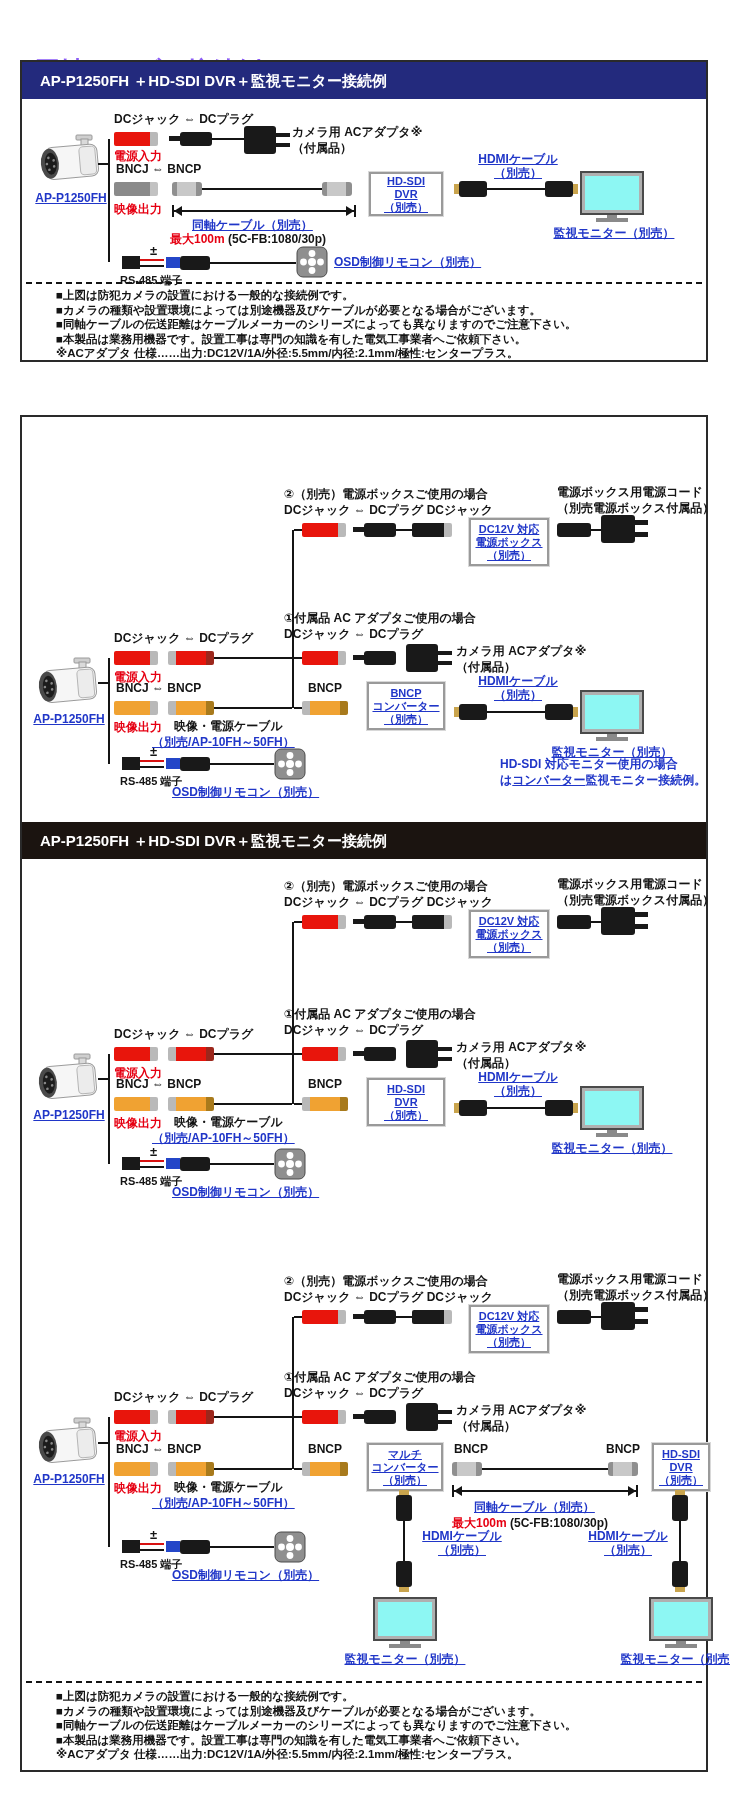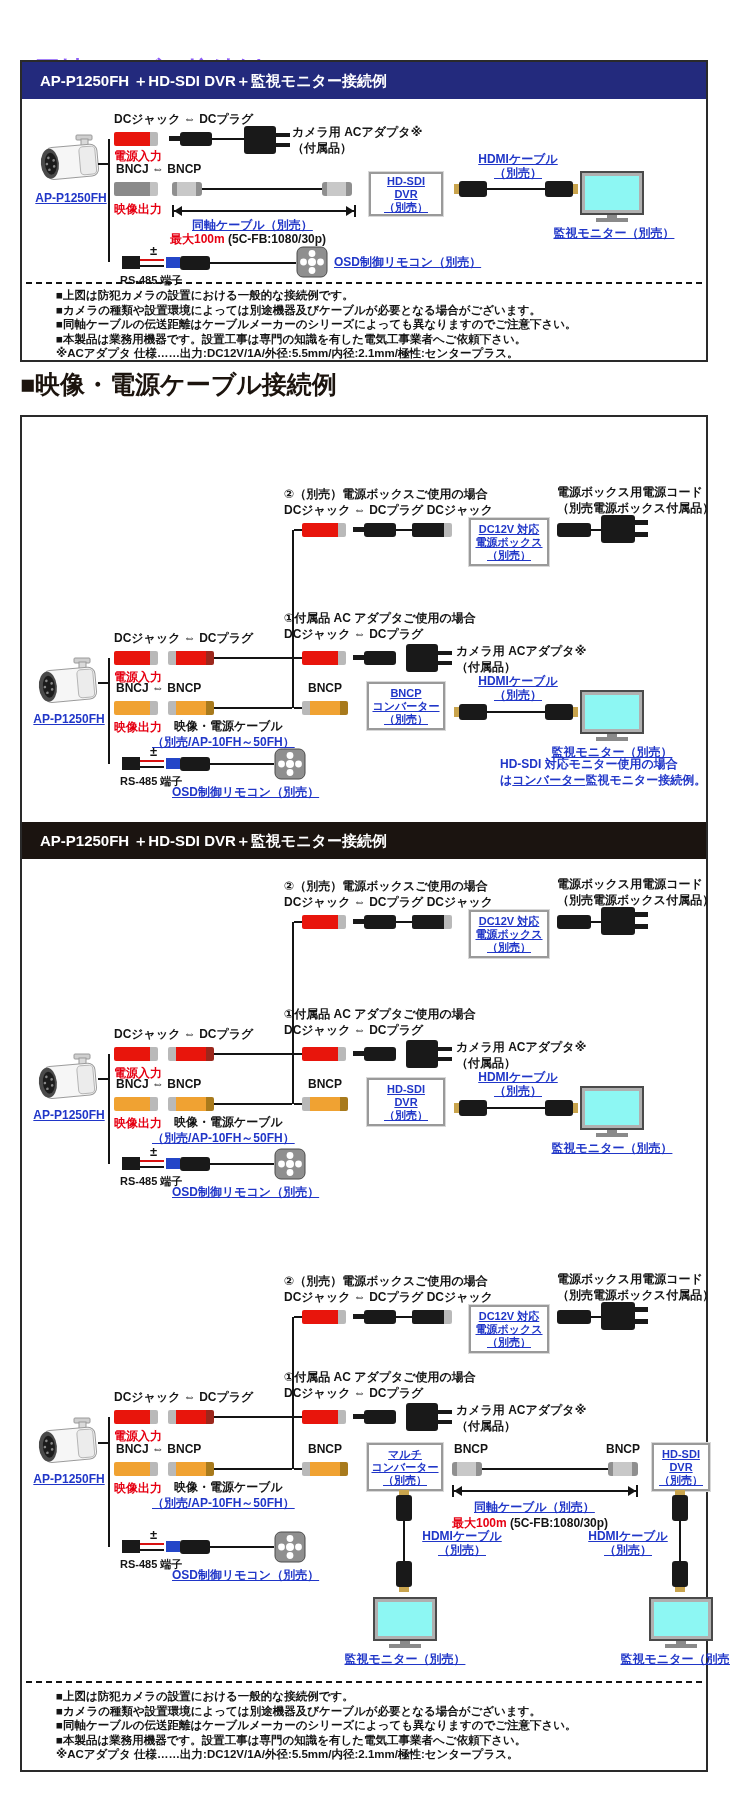--- a/index.html
+++ b/index.html
@@ -165,21 +165,20 @@
     <div class="dashline" style="top:220px;"></div>
     <div class="notes" style="left:34px;top:226px;">
       <div>■上図は防犯カメラの設置における一般的な接続例です。</div>
       <div>■カメラの種類や設置環境によっては別途機器及びケーブルが必要となる場合がございます。</div>
       <div>■同軸ケーブルの伝送距離はケーブルメーカーのシリーズによっても異なりますのでご注意下さい。</div>
       <div>■本製品は業務用機器です。設置工事は専門の知識を有した電気工事業者へご依頼下さい。</div>
       <div>※ACアダプタ 仕様……出力:DC12V/1A/外径:5.5mm/内径:2.1mm/極性:センタープラス。</div>
     </div>
   </div>
 
-  <div class="sec-title t-blk" style="left:20px;top:368px;">■映像・電源ケーブル接続例</div>
 
   <div class="obox" style="left:20px;top:415px;width:688px;height:1357px;">
     <div class="banner bn-blk" style="top:405px;">AP-P1250FH ＋HD-SDI DVR＋監視モニター接続例</div>
 
     <div class="diag" style="top:37px;height:368px;">
 
       <div class="lbl" style="left:262px;top:34px;">②（別売）電源ボックスご使用の場合</div>
       <div class="lbl" style="left:262px;top:50px;">DCジャック ⇔ DCプラグ DCジャック</div>
       <div class="wire-h" style="left:272px;top:75px;width:8px;"></div>
       <div class="conn jack-red" style="left:280px;top:69px;width:44px;"></div>

